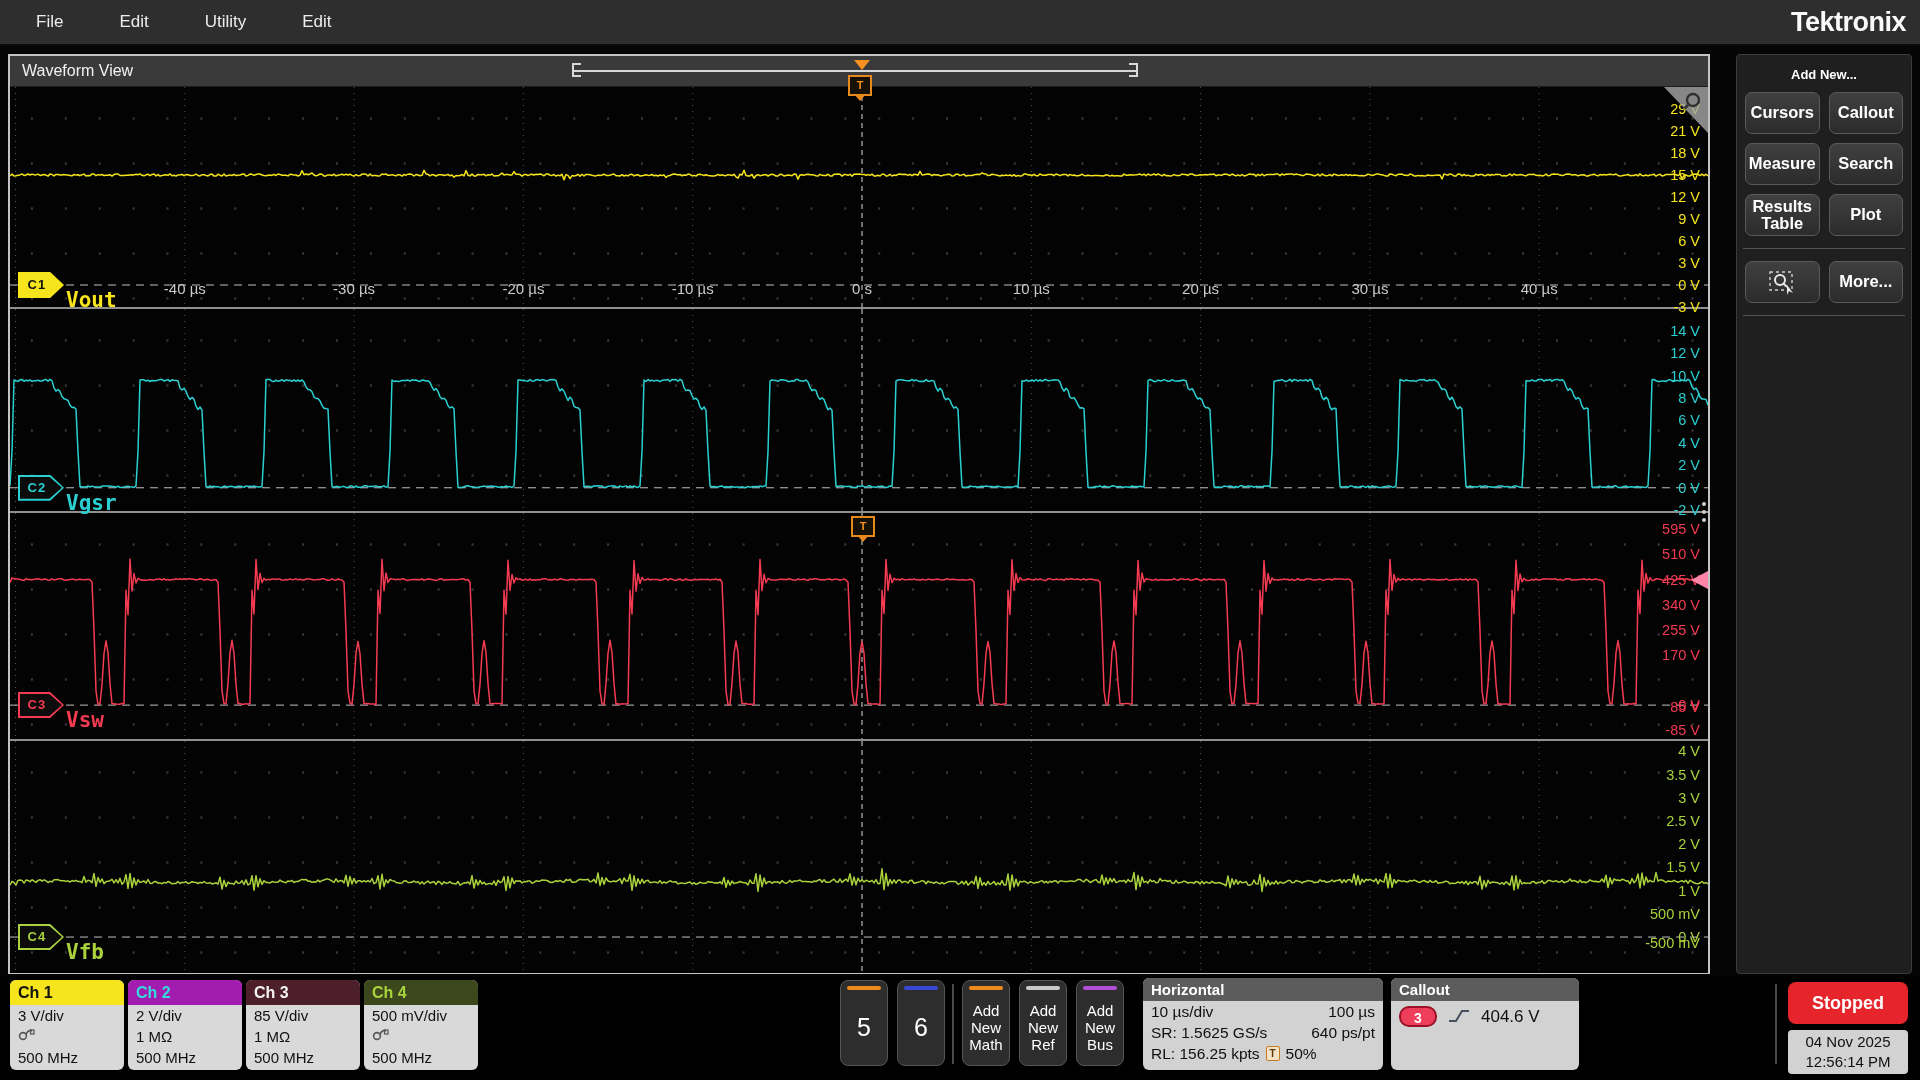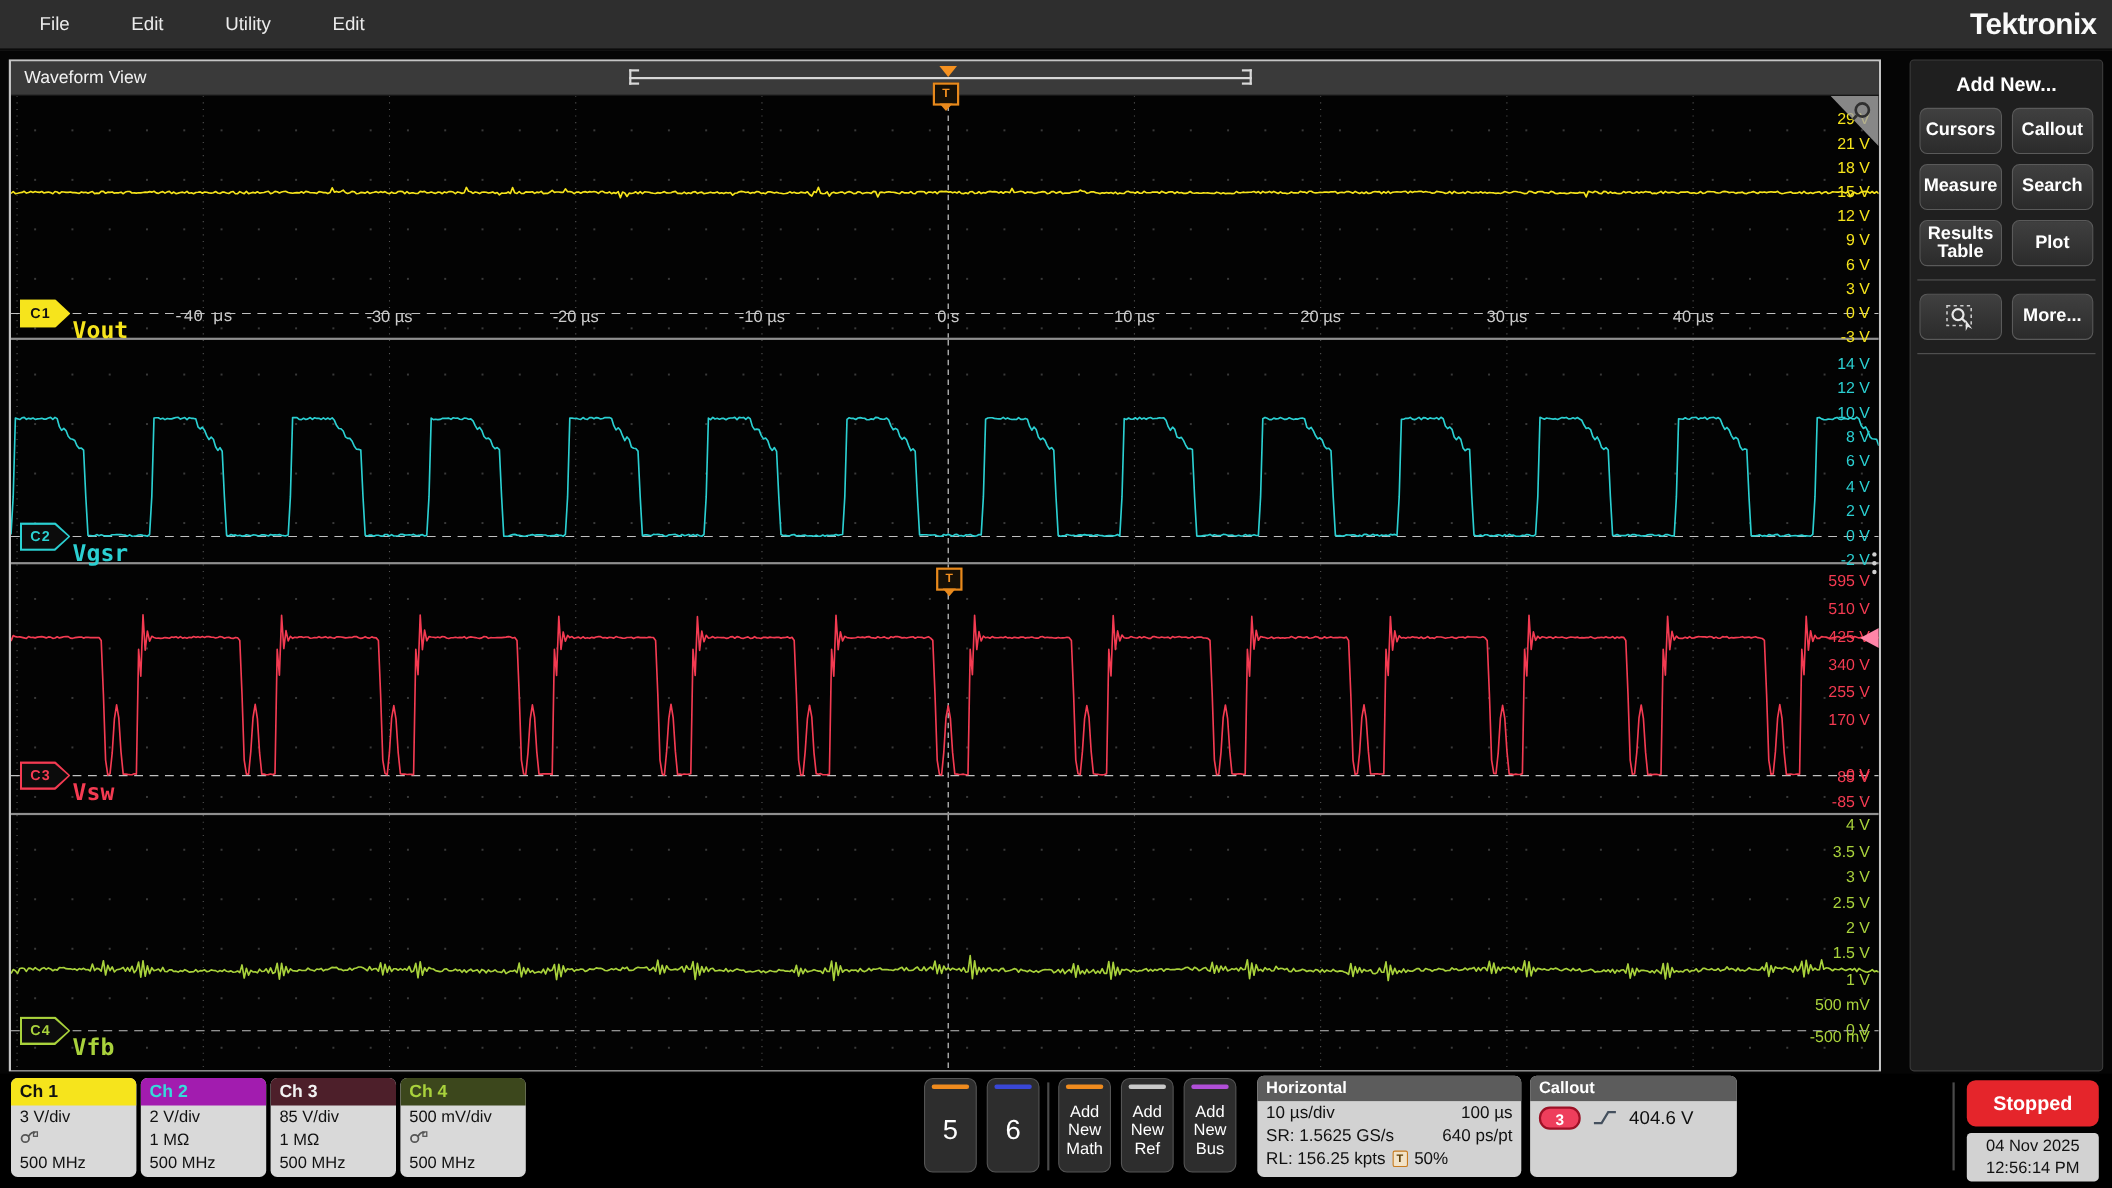--- a/index.html
+++ b/index.html
@@ -33,21 +33,21 @@
   .tag .tin{position:absolute;inset:2px;clip-path:polygon(0 0,70% 0,100% 50%,70% 100%,0 100%);background:#0c0c0c;}
   .tag span{position:absolute;left:0;top:0;width:82%;text-align:center;line-height:26px;font-size:13px;font-weight:bold;letter-spacing:1px;z-index:2;}
   .chname{position:absolute;left:56px;font-family:"DejaVu Sans Mono",monospace;font-weight:bold;font-size:21px;z-index:6;}
   .top-tri{position:absolute;left:843px;top:0;width:0;height:0;border-left:9px solid transparent;border-right:9px solid transparent;border-top:11px solid #f59120;z-index:7;}
   .trig-arrow{position:absolute;right:0;width:0;height:0;border-top:9px solid transparent;border-bottom:9px solid transparent;border-right:17px solid #ff85a8;z-index:7;}
   .zoomcorner{position:absolute;right:0;top:0;width:44px;height:46px;clip-path:polygon(0 0,100% 0,100% 100%);background:rgba(165,165,165,.82);z-index:8;}
   .dots-handle{position:absolute;right:2px;top:446px;display:flex;flex-direction:column;gap:4px;z-index:9;}
   .dots-handle b{width:4px;height:4px;border-radius:50%;background:#cfcfcf;}
   
   .sidebar{position:absolute;left:1736px;top:54px;width:176px;height:920px;background:#1f1f1f;border:1px solid #3c3c3c;border-radius:4px;box-sizing:border-box;padding:8px 8px 0 8px;}
-  .sb-title{color:#fff;font-size:18px;font-weight:bold;text-align:center;margin:4px 0 10px 0;}
+  .sb-title{color:#fff;font-size:13px;font-weight:bold;text-align:center;margin:4px 0 10px 0;}
   .sb-grid{display:grid;grid-template-columns:1fr 1fr;gap:9px;}
   .sbtn{height:42px;background:linear-gradient(#404040,#2b2b2b);border:1px solid #5a5a5a;border-radius:7px;color:#fff;font-size:16.5px;font-weight:600;display:flex;align-items:center;justify-content:center;text-align:center;line-height:1.05;cursor:pointer;font-family:inherit;padding:0 2px;}
   .sb-div{height:1px;background:#555;margin:12px -2px;}
   
   .bottom{position:absolute;left:0;top:976px;width:1920px;height:104px;background:#000;}
   .chbadge{position:absolute;top:4px;width:114px;height:90px;border-radius:6px;overflow:hidden;background:#d9d9d9;cursor:pointer;}
   .chbadge .hd{height:25px;font-size:16px;font-weight:bold;padding-left:8px;line-height:25px;}
   .chbadge .rw{font-size:15px;color:#111;padding-left:8px;line-height:21px;height:21px;}
   .qbtn{position:absolute;top:4px;width:48px;height:86px;background:#2d2d2d;border:1px solid #555;border-radius:8px;box-sizing:border-box;color:#fff;display:flex;flex-direction:column;align-items:center;cursor:pointer;}
   .qbtn .stripe{width:34px;height:4px;border-radius:2px;margin-top:5px;}
@@ -110,21 +110,21 @@
           <div class="axlab" style="top: 110px; color: rgb(246, 228, 28);">12 V</div>
           <div class="axlab" style="top: 132px; color: rgb(246, 228, 28);">9 V</div>
           <div class="axlab" style="top: 154px; color: rgb(246, 228, 28);">6 V</div>
           <div class="axlab" style="top: 176px; color: rgb(246, 228, 28);">3 V</div>
           <div class="axlab" style="top: 198px; color: rgb(246, 228, 28);">0 V</div>
           <div class="axlab" style="top: 220px; color: rgb(246, 228, 28);">-3 V</div>
           <div class="tag" style="top: 185px; background: rgb(246, 228, 28);">
             <span style="color: rgb(17, 17, 17);">C1</span>
           </div>
           <div class="chname" style="color: rgb(246, 228, 28); top: 201px;">Vout</div>
-          <div class="timelab" style="left: 174.8px; top: 193px; font-family: Liberation Mono, monospace;">-40 µs</div>
+          <div class="timelab" style="left: 174.8px; top: 193px;">-40 µs</div>
           <div class="timelab" style="left: 344.1px; top: 193px;">-30 µs</div>
           <div class="timelab" style="left: 513.4px; top: 193px;">-20 µs</div>
           <div class="timelab" style="left: 682.7px; top: 193px;">-10 µs</div>
           <div class="timelab" style="left: 852px; top: 193px;">0 s</div>
           <div class="timelab" style="left: 1021.3px; top: 193px;">10 µs</div>
           <div class="timelab" style="left: 1190.6px; top: 193px;">20 µs</div>
           <div class="timelab" style="left: 1359.9px; top: 193px;">30 µs</div>
           <div class="timelab" style="left: 1529.2px; top: 193px;">40 µs</div>
           <div class="top-tri"></div>
           <div class="zoomcorner">

